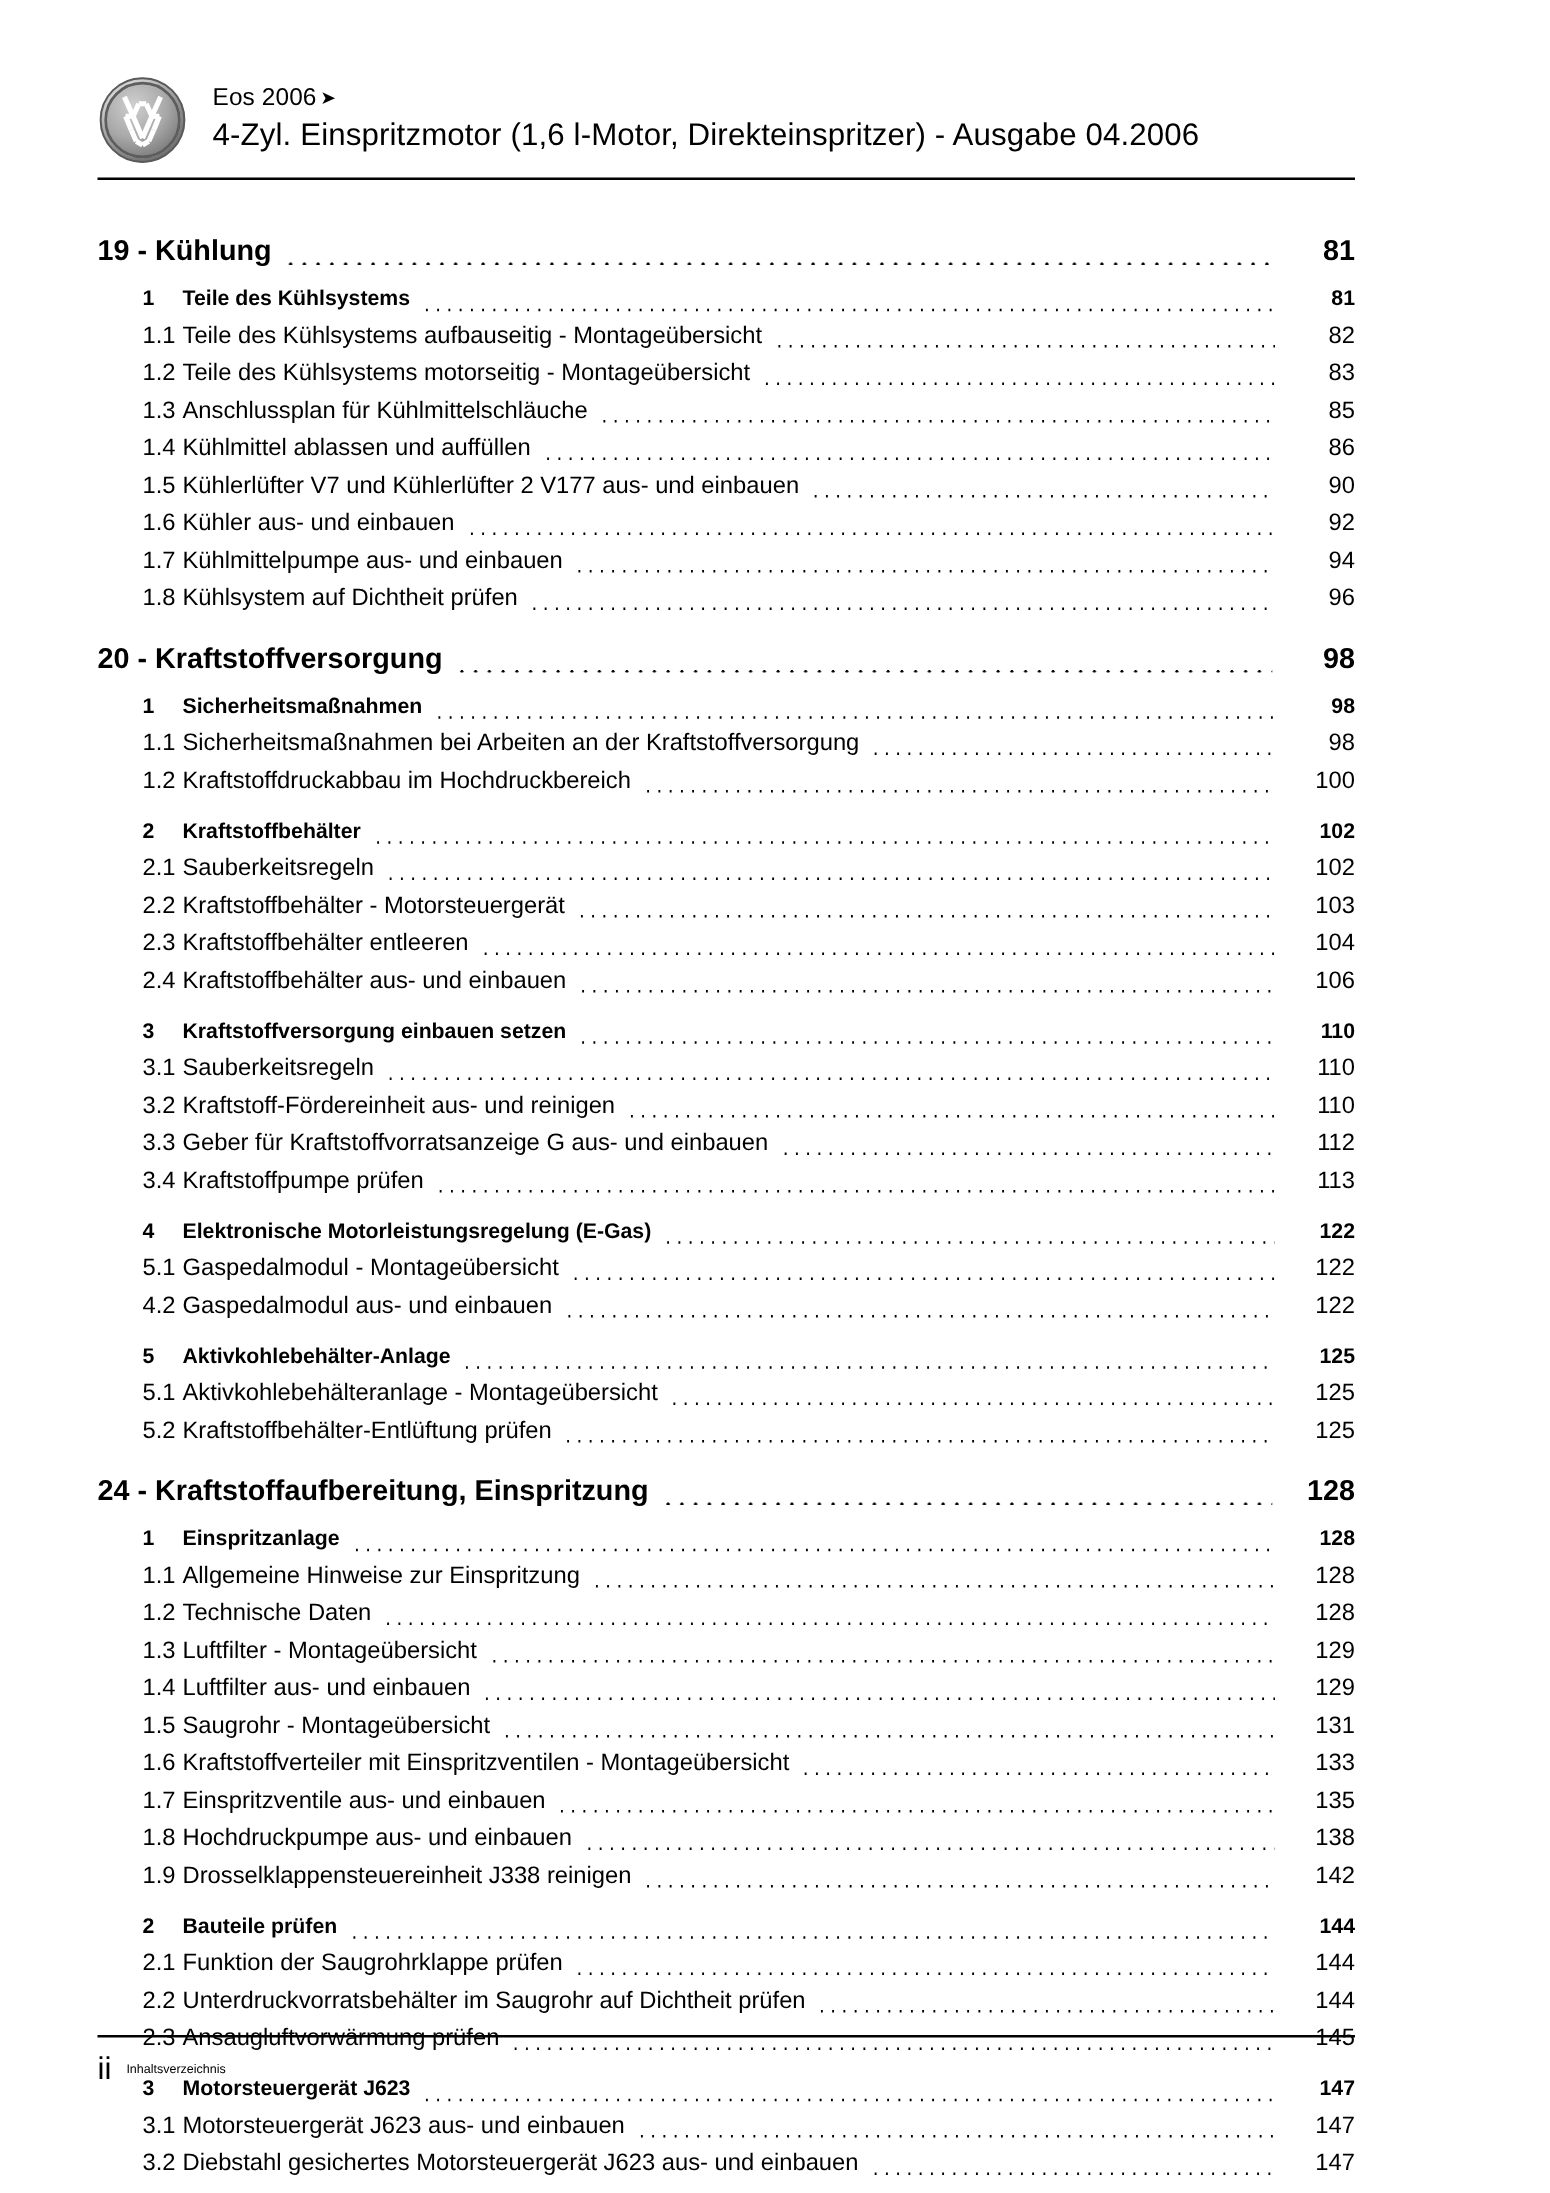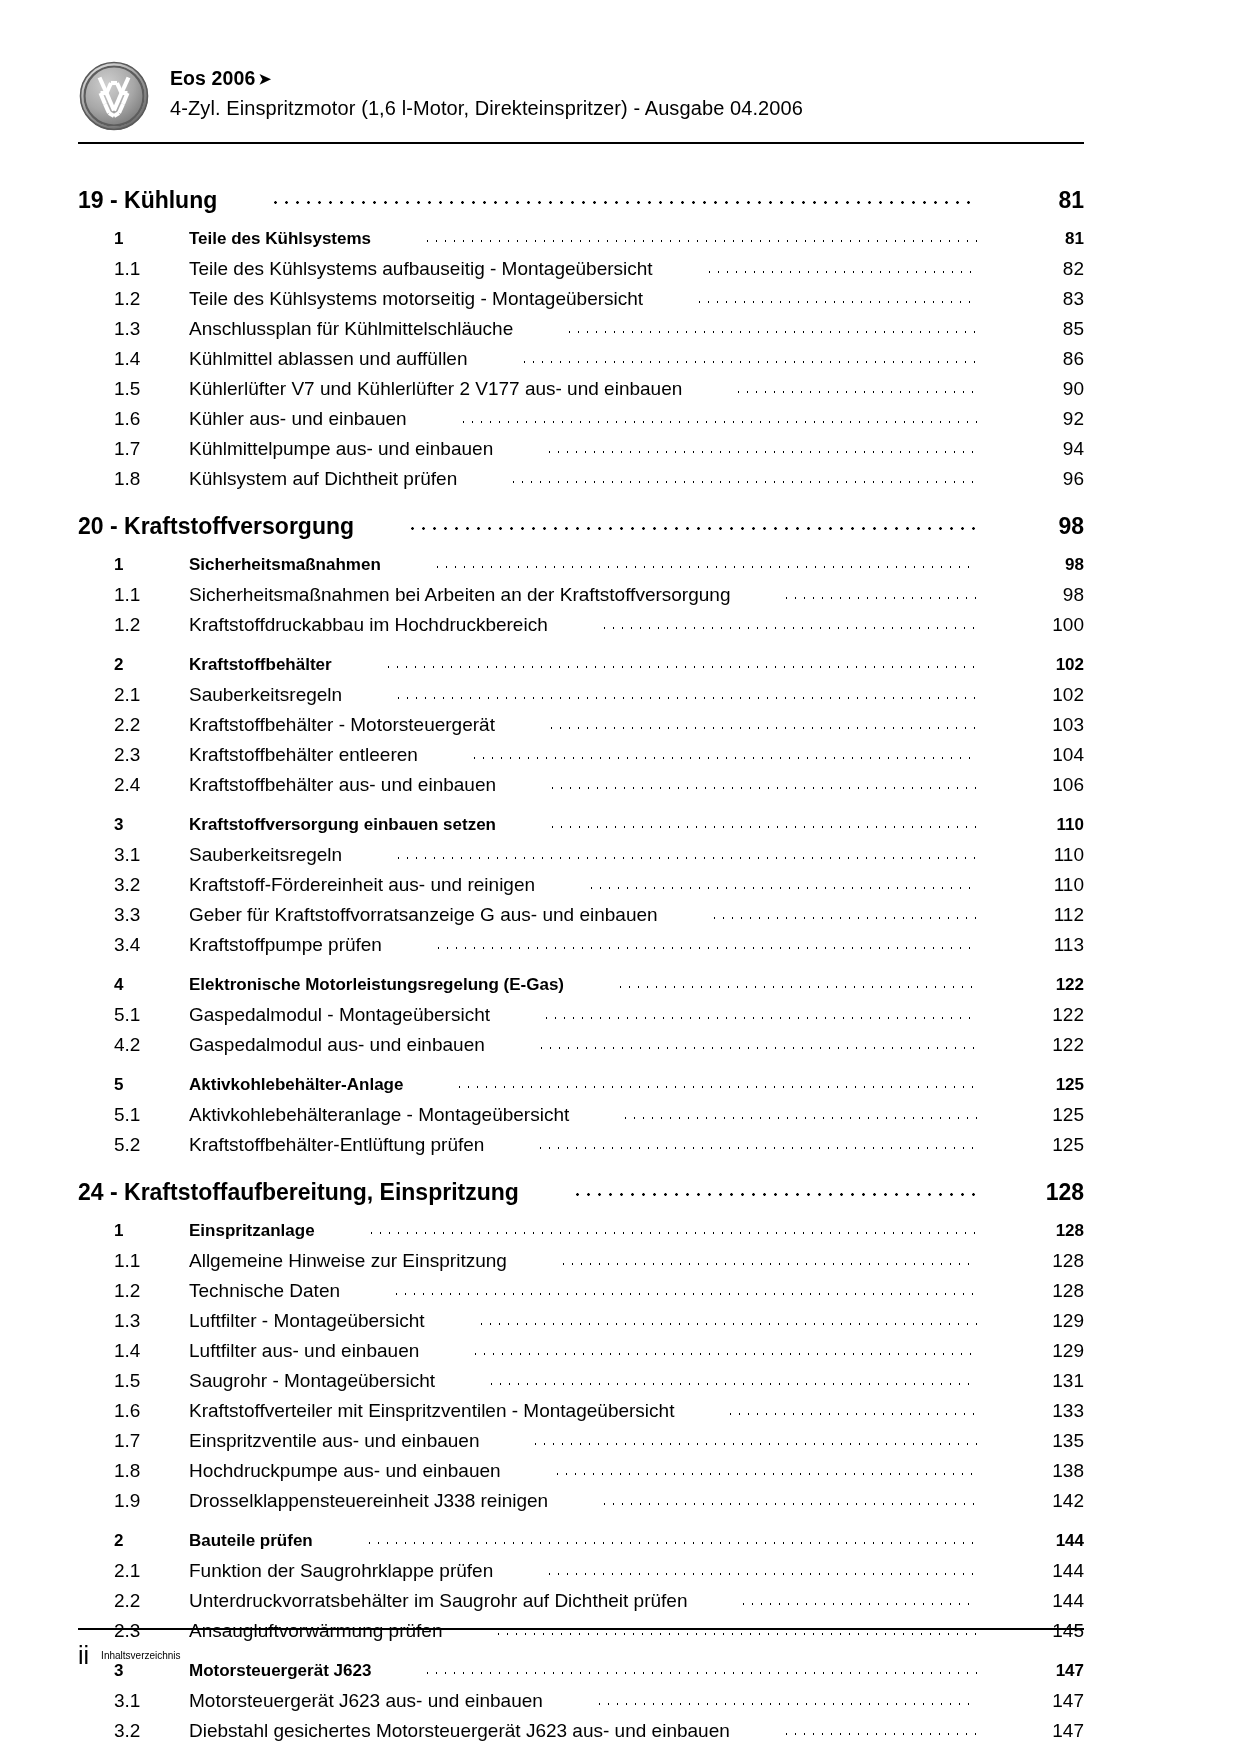--- a/index.html
+++ b/index.html
@@ -44,24 +44,23 @@
   .header-text {
     position: absolute;
     left: 92px;
     top: 6px;
   }
   .header-line1 {
     font-size: 19.5px;
     line-height: 28px;
     letter-spacing: 0.1px;
     white-space: nowrap;
-    font-weight: bold;
   }
   .header-line2 {
-    font-size: 20px;
+    font-size: 25px;
     line-height: 28px;
     letter-spacing: 0.1px;
     white-space: nowrap;
   }
   .arrow-glyph {
     display: inline-block;
     font-size: 15px;
     transform: translateY(-1px);
     padding-left: 3px;
   }
@@ -79,23 +78,22 @@
     position: absolute;
     left: 78px;
     top: 168px;
     width: 1006px;
   }
 
   .chapter-block { margin-bottom: 2px; }
 
   .row {
     display: flex;
-    align-items: center;
+    align-items: flex-end;
     width: 100%;
-    gap: 43px;
   }
 
   
   .row.chapter {
     font-size: 23px;
     font-weight: bold;
     line-height: 40px;
     margin-top: 12px;
     margin-bottom: 4px;
   }

